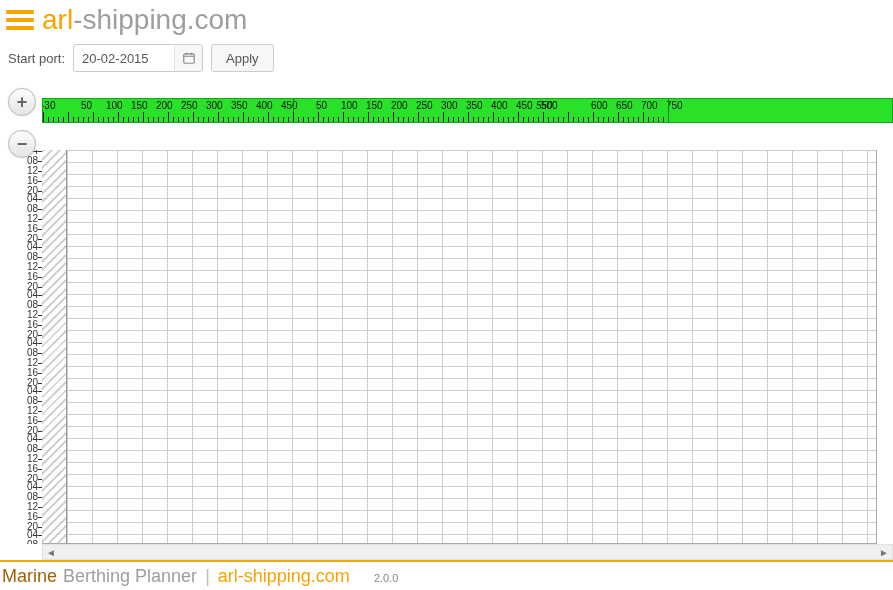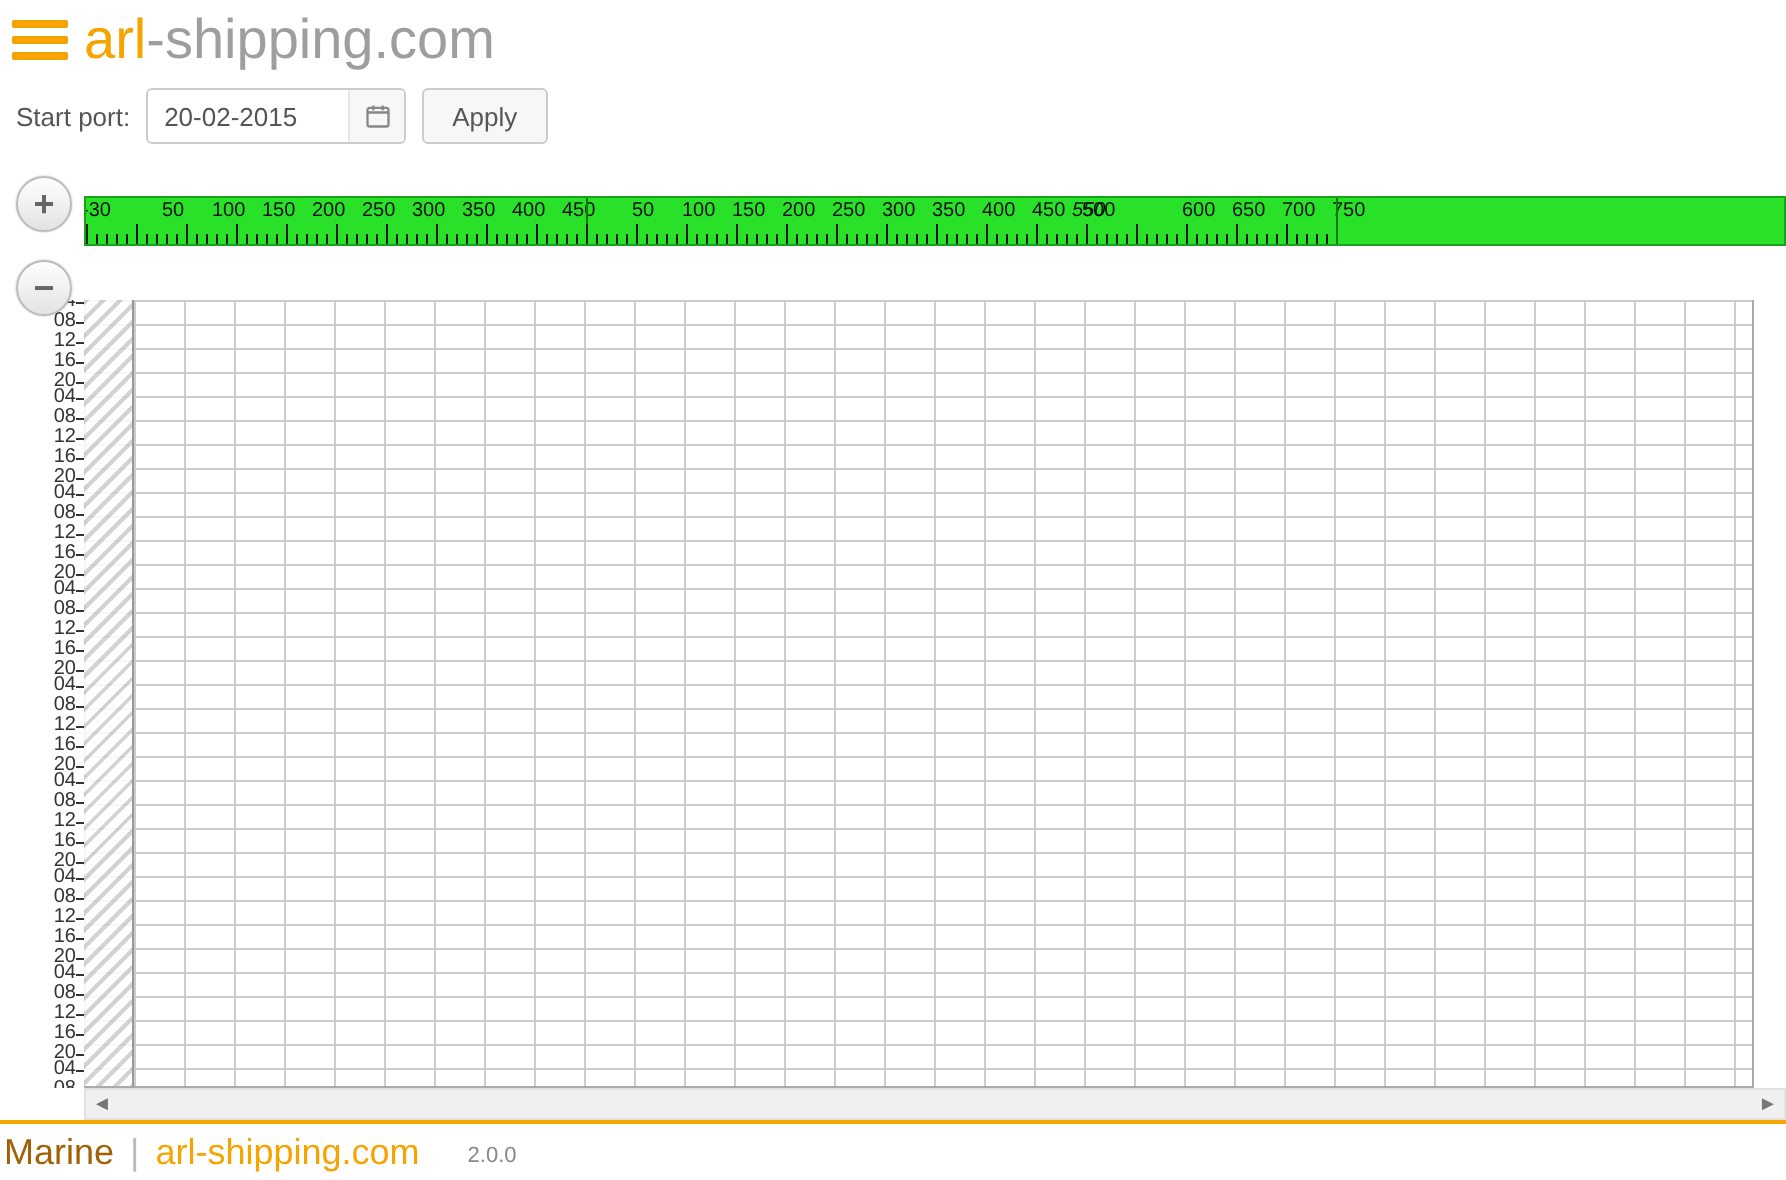--- a/index.html
+++ b/index.html
@@ -540,16 +540,17 @@
     <div class="track">
       
     </div>
     <div class="arrow">►</div>
   </div>
 </div>
 
 <div class="footer-sep"></div>
 <div class="footer">
   <span class="marine">Marine</span>
+  <span class="bp">Berthing Planner</span>
   <span class="sep">|</span>
   <span class="site">arl-shipping.com</span>
   <span class="ver">2.0.0</span>
 </div>
 
 </body></html>

